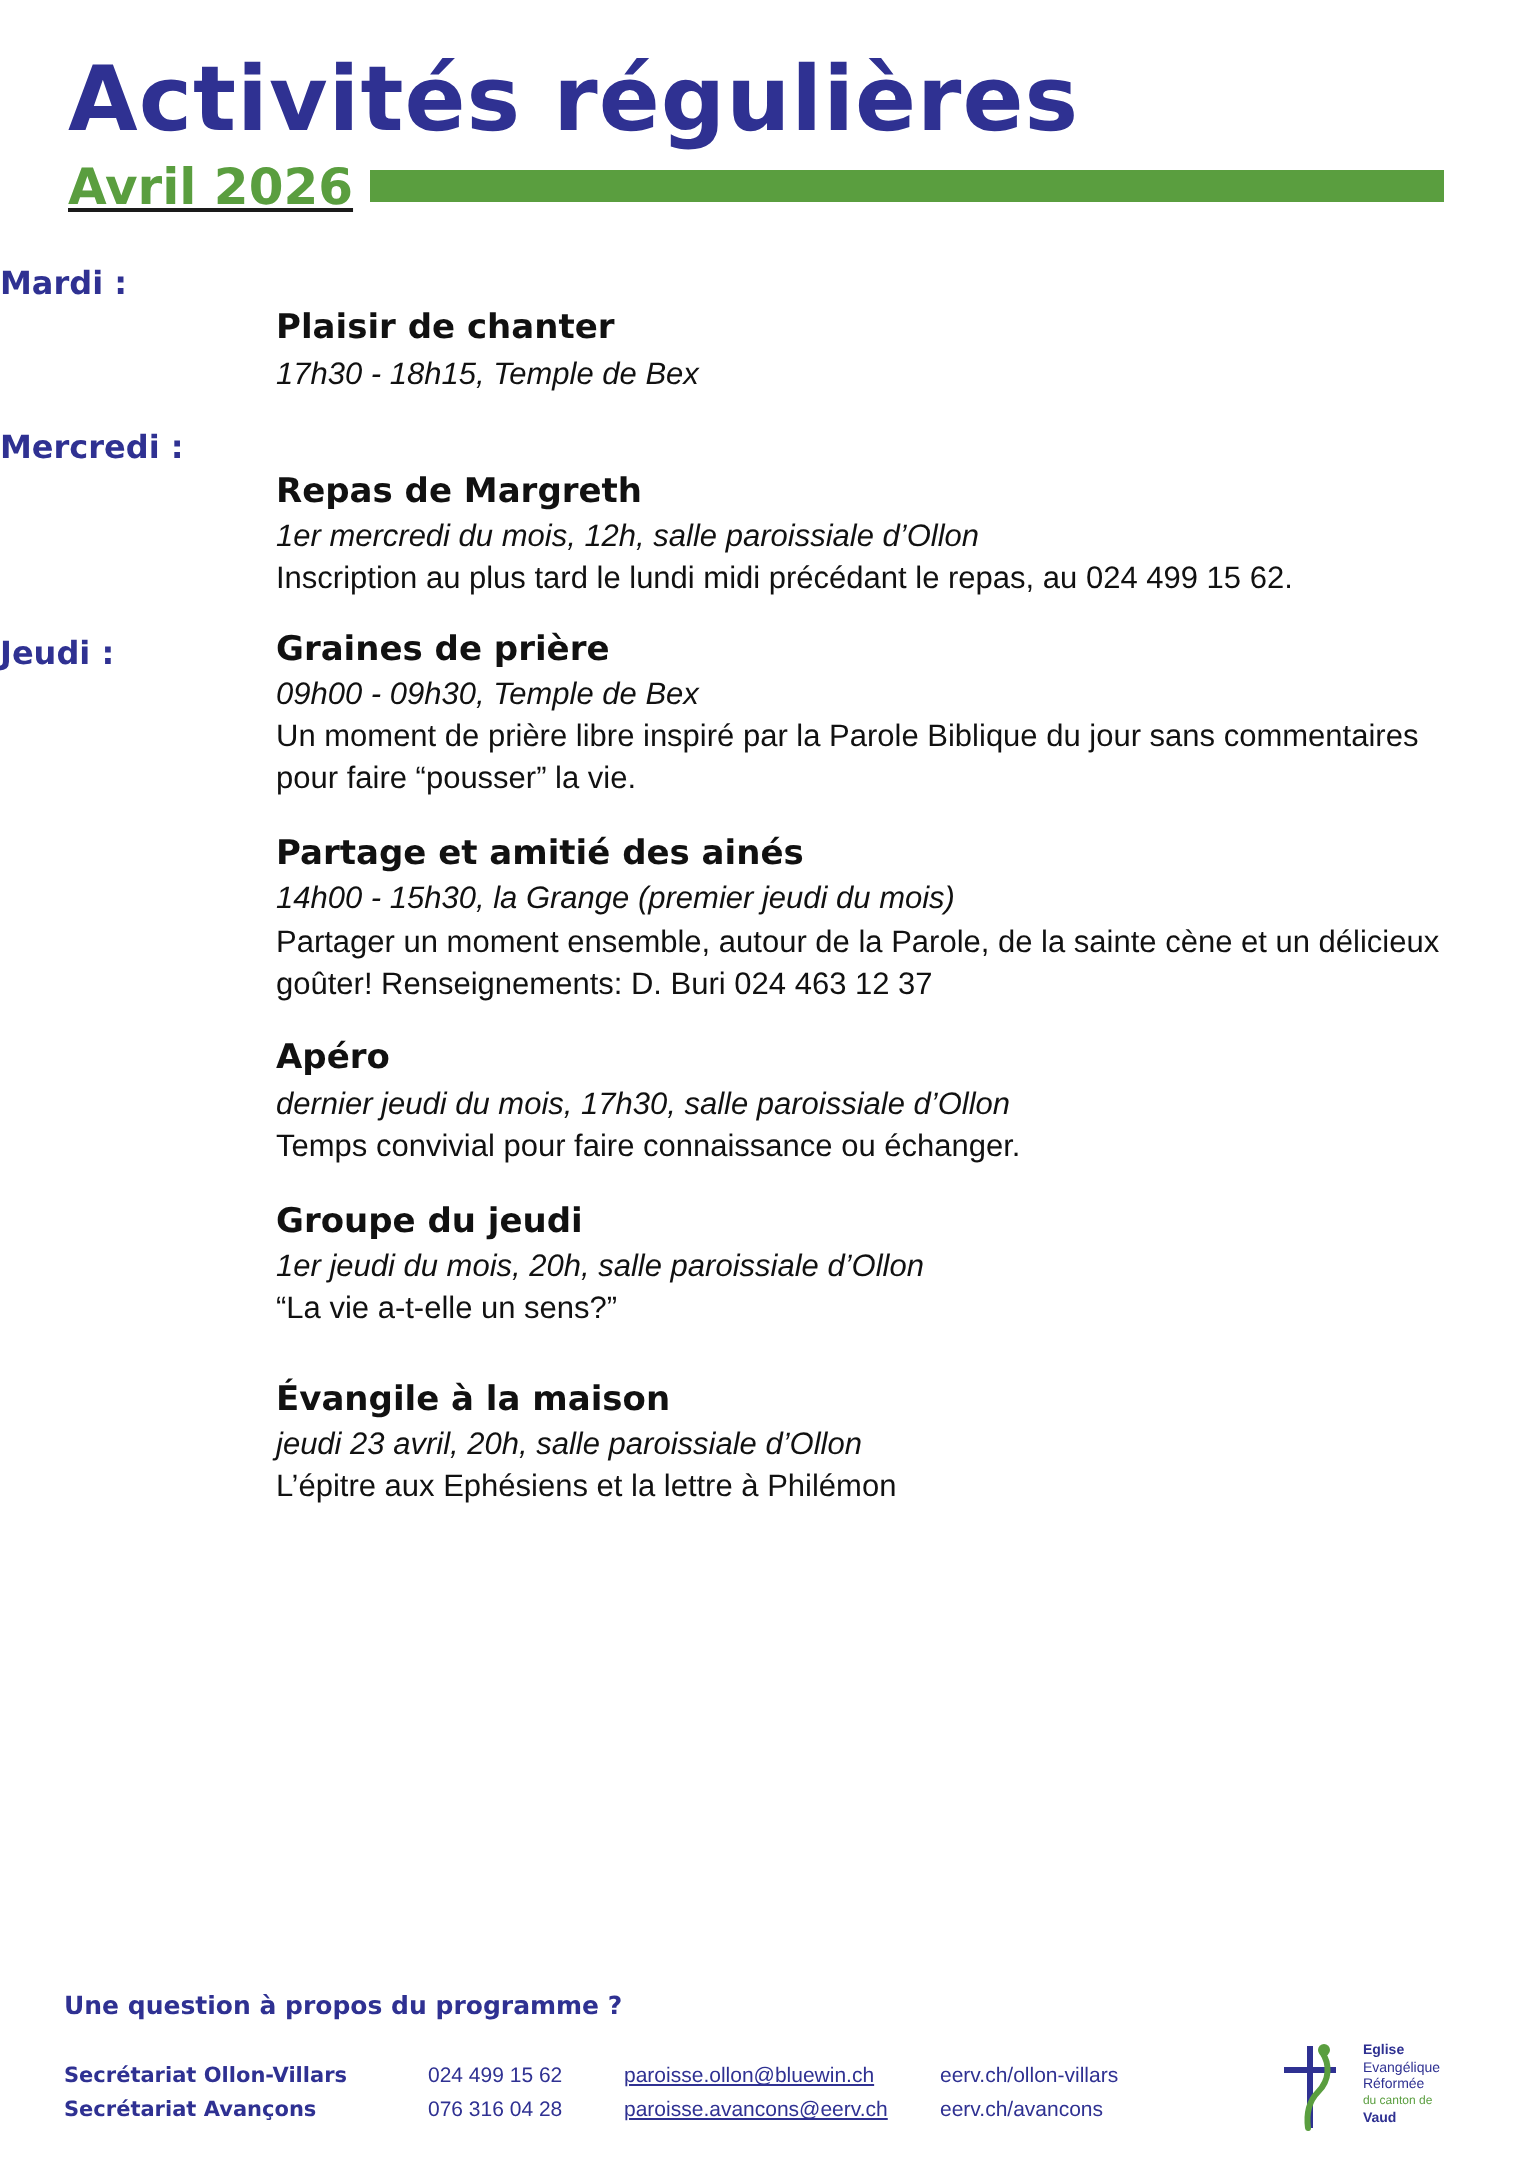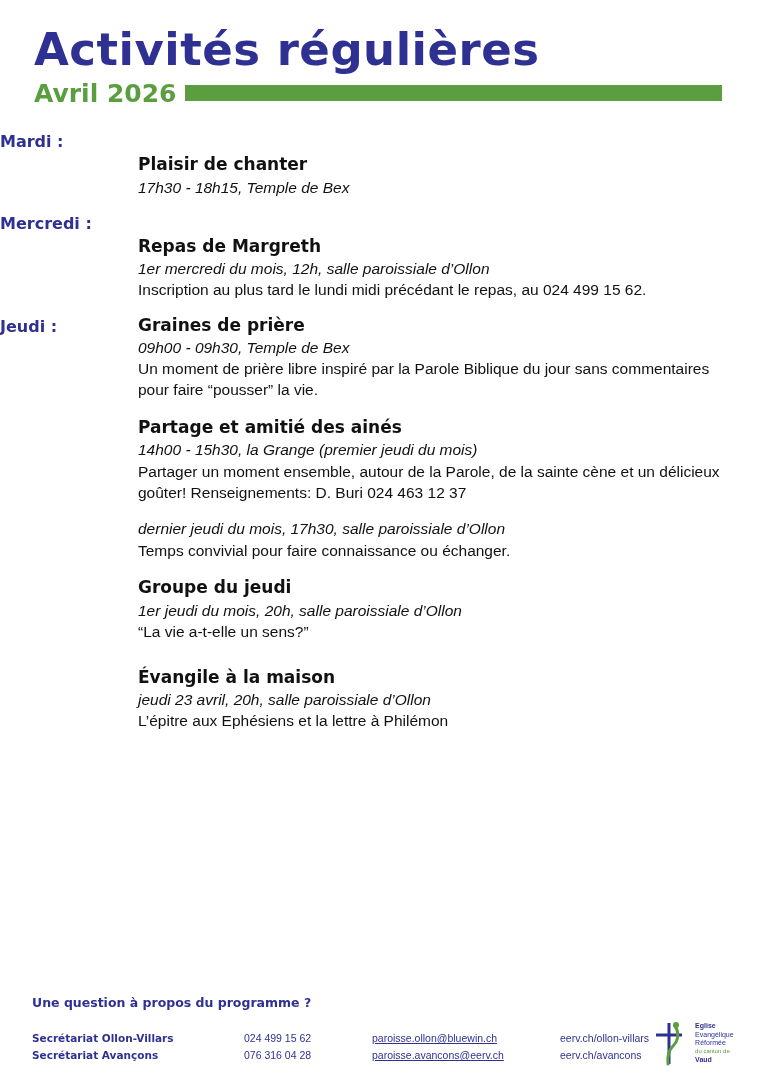--- a/index.html
+++ b/index.html
@@ -34,20 +34,21 @@
     color: #2f3192;
     letter-spacing: 0.5px;
     line-height: 1.05;
     margin: 0 0 6px 0;
     white-space: nowrap;
   }
   .subtitle-row {
     display: flex;
     align-items: center;
     margin-top: 2px;
+    text-decoration: underline;
   }
   .subtitle {
     font-family: "DejaVu Sans", sans-serif;
     font-size: 25px;
     font-weight: bold;
     color: #5a9e3f;
     white-space: nowrap;
     margin-right: 8px;
   }
   .greenbar {
@@ -133,21 +134,20 @@
     justify-content: space-between;
   }
   .contacts {
     font-size: 10.5px;
   }
   .contact-row {
     display: flex;
     align-items: flex-start;
     margin-bottom: 5px;
     white-space: nowrap;
-    gap: 30px;
   }
   .c-name {
     width: 182px;
     min-width: 182px;
     font-family: "DejaVu Sans", sans-serif;
     font-weight: bold;
     color: #2f3192;
     font-size: 10.5px;
   }
   .c-phone {
@@ -233,20 +233,21 @@
           <div class="act-when">09h00 - 09h30, Temple de Bex</div>
           <div class="act-desc">Un moment de prière libre inspiré par la Parole Biblique du jour sans commentaires pour faire “pousser” la vie.</div>
         </div>
         <div class="activity">
           <div class="act-title">Partage et amitié des ainés</div>
           <div class="act-when">14h00 - 15h30, la Grange (premier jeudi du mois)</div>
           <div class="act-desc">Partager un moment ensemble, autour de la Parole, de la sainte cène et un délicieux goûter!
 Renseignements: D. Buri 024 463 12 37</div>
         </div>
         <div class="activity">
+          <div class="act-title">Apéro</div>
           <div class="act-when">dernier jeudi du mois, 17h30, salle paroissiale d’Ollon</div>
           <div class="act-desc">Temps convivial pour faire connaissance ou échanger.</div>
         </div>
         <div class="activity">
           <div class="act-title">Groupe du jeudi</div>
           <div class="act-when">1er jeudi du mois, 20h, salle paroissiale d’Ollon</div>
           <div class="act-desc">“La vie a-t-elle un sens?”</div>
         </div>
         <div class="activity">
           <div class="act-title">Évangile à la maison</div>

